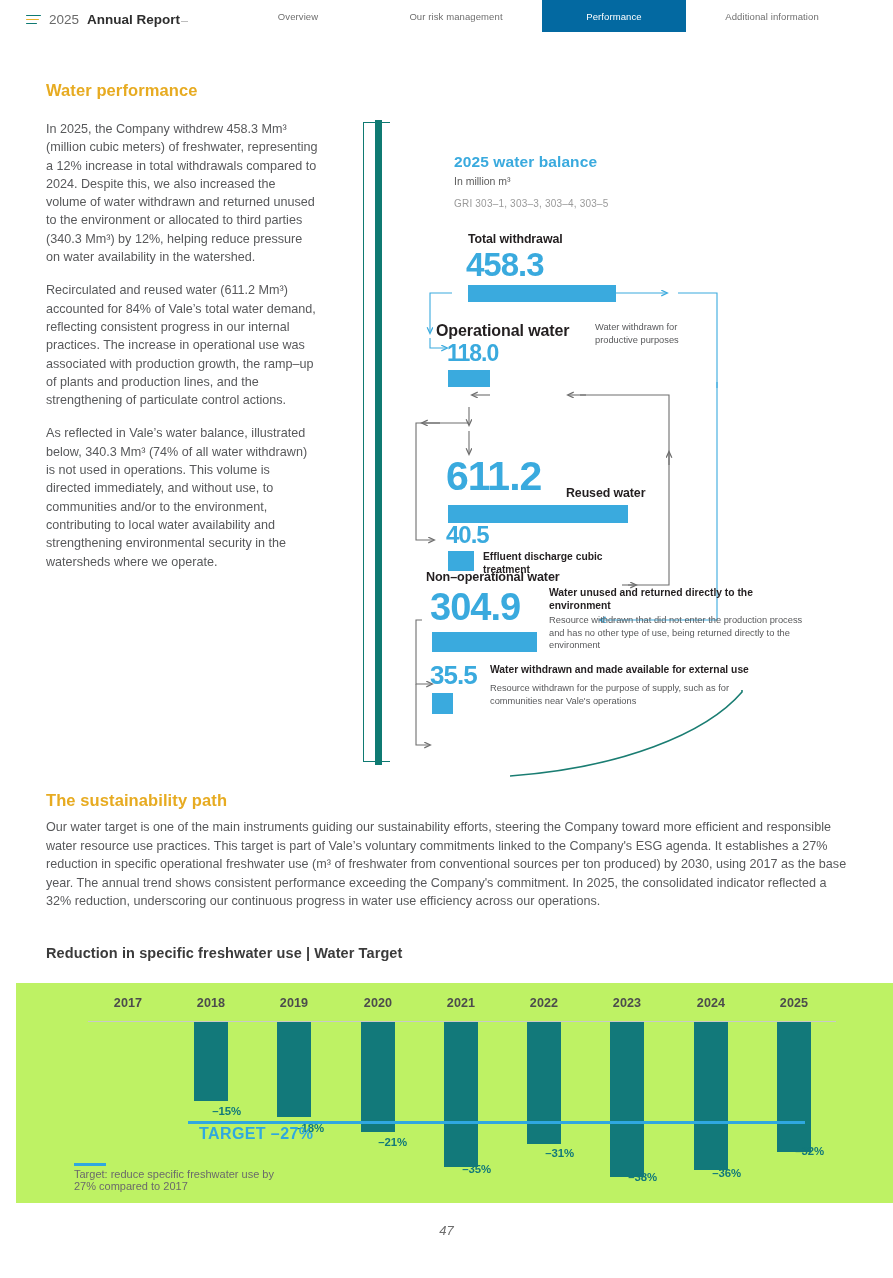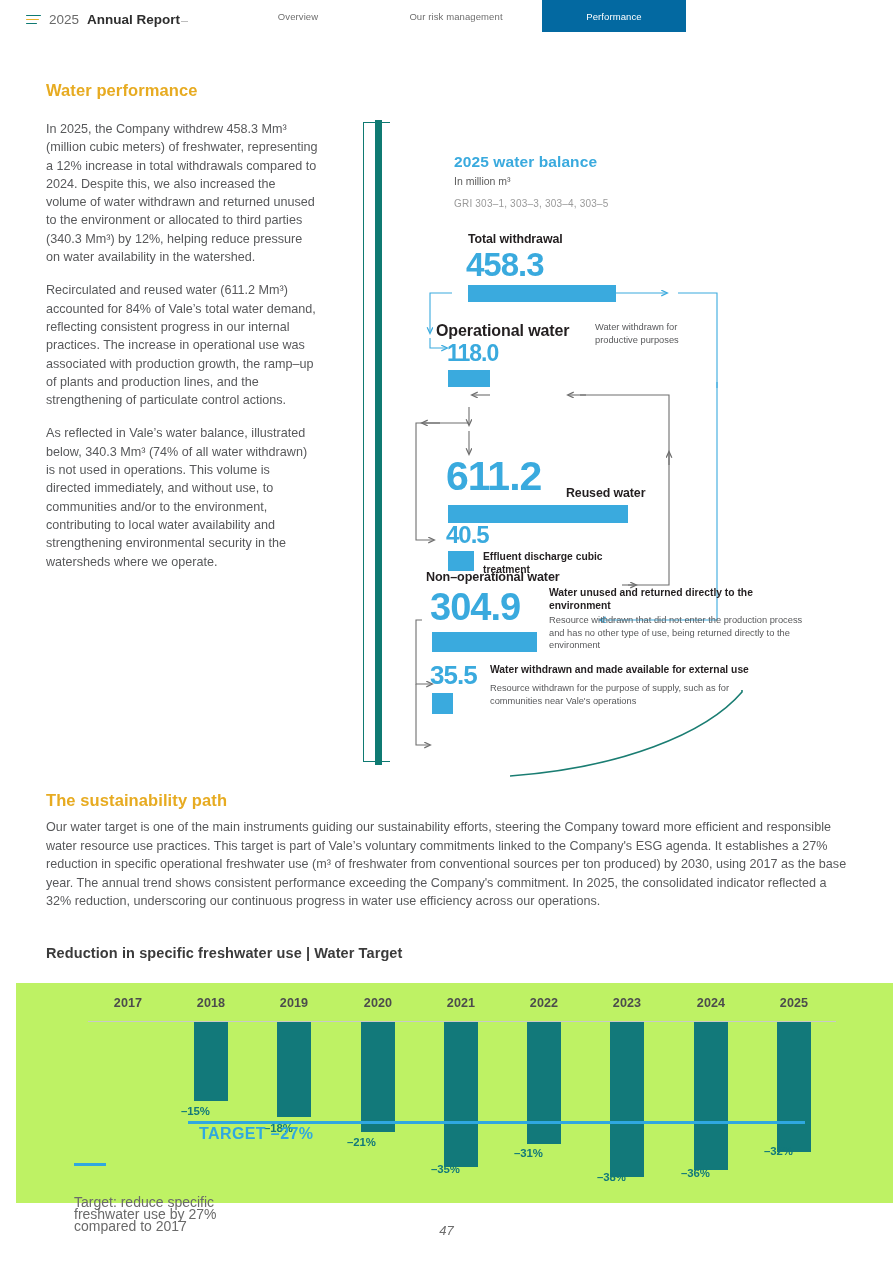--- a/index.html
+++ b/index.html
@@ -86,44 +86,45 @@
   
   .chart { position:absolute; left:16px; top:983px; width:893px; height:220px;
            background:#bef264; }
   .chart-inner { position:absolute; left:0; top:0; width:893px; height:220px; }
   .yr-label { position:absolute; top:13px; font-size:12.6px; font-weight:700;
               color:#4c4c4c; text-align:center; letter-spacing:.1px; }
   .axis-line { position:absolute; left:72px; top:38px; width:748px; height:1.4px;
                background:#c9c9c9; }
   .bar { position:absolute; background:#12797a; width:34px; }
   .bar-val { position:absolute; font-size:11.4px; font-weight:700; color:#12797a;
-             text-align:left; width:60px; letter-spacing:-.1px; }
+             text-align:right; width:60px; letter-spacing:-.1px; }
   .target-line { position:absolute; left:188px; top:1121px; width:617px; height:2.6px;
                  background:#2fa8e0; }
   .target-text { position:absolute; left:199px; top:1125px; font-size:16px;
                  font-weight:700; color:#2fa8e0; letter-spacing:.4px; }
   .legend-dash { position:absolute; left:74px; top:1163px; width:32px; height:3px;
                  background:#2fa8e0; }
-  .legend-text { position:absolute; left:74px; top:1168px; width:200px; font-size:14px;
-                 line-height:12px; color:#6a6a6a;margin-top:28px; }
+  .legend-text { position:absolute; left:74px; top:1168px; width:200px; font-size:11px;
+                 line-height:12px; color:#6a6a6a; }
 
   
   .pagenum { position:absolute; left:0; top:1223px; width:893px; text-align:center;
              font-size:13px; font-style:italic; color:#6d6d6d; font-weight:400; }
 </style>
 </head>
 <body>
 
 <div id="page">
 
   <div class="topnav">
     <div class="navtabs">
       <div class="navtab" id="tab0">Overview</div>
       <div class="navtab" id="tab1">Our risk management</div>
       <div class="navtab active" id="tab2">Performance</div>
+      <div class="navtab" id="tab3">Additional information</div>
     </div>
     <div class="brand">
       <span class="hamburger">
         <i class="l1"></i>
           <i class="l2"></i>
           <i class="l3"></i>
       </span>
       <span class="brand-year">2025</span>
       <span class="brand-name">Annual Report</span>
     </div>

